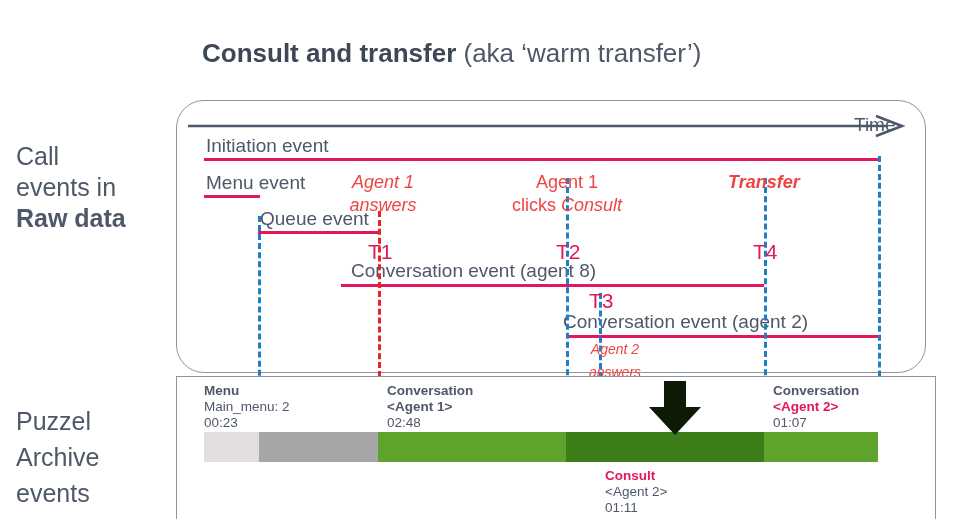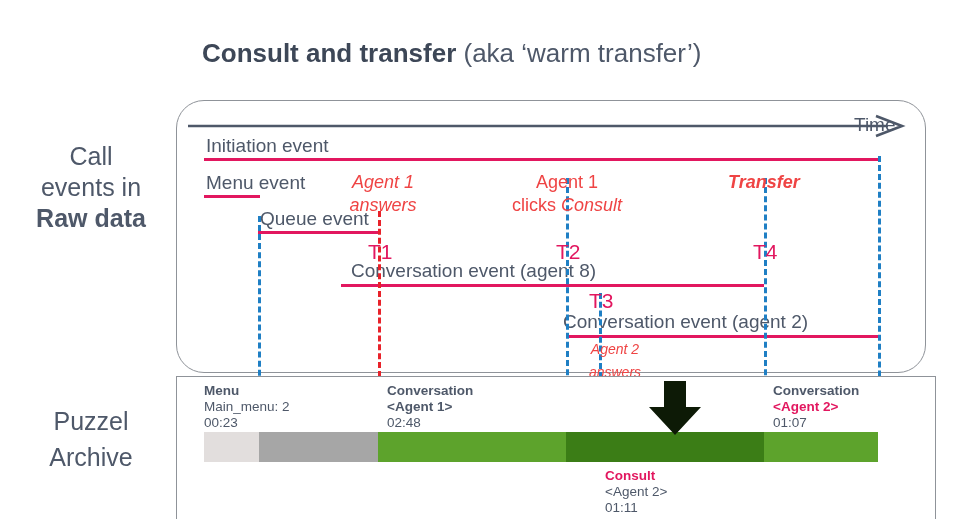--- a/index.html
+++ b/index.html
@@ -16,21 +16,21 @@
 
   
   #title{
     left:186px; top:10px; width:740px;
     font-size:26px; color:#4e5869; white-space:nowrap;
   }
   #title .strong{font-weight:bold;color:#3d4757;}
 
   
   .rowlabel{
-    font-size:25px; color:#4e5869; text-align:center; line-height:31px;
+    font-size:25px; color:#4e5869; line-height:31px;
   }
   #label-raw{left:0px; top:113px; width:150px;}
   #label-raw .b{font-weight:bold;}
   #label-archive{left:0px; top:375px; width:150px; line-height:36px;}
 
   
   #raw-panel{
     left:160px; top:72px; width:748px; height:271px;
     border:1.4px solid #8f9399; border-radius:28px;
     background:transparent;
@@ -84,20 +84,21 @@
 
   <div class="abs rowlabel" id="label-raw">
     <div>Call</div>
     <div>events in</div>
     <div class="b">Raw data</div>
   </div>
 
   <div class="abs rowlabel" id="label-archive">
     <div>Puzzel</div>
     <div>Archive</div>
+    <div>events</div>
   </div>
 
   <div class="abs" id="raw-panel"></div>
 
   <div class="abs" id="time-axis">
     <svg width="718" height="20" viewBox="0 0 718 20">
       <line x1="0" y1="10" x2="700" y2="10" stroke="#4e5869" stroke-width="2.6"></line>
       <polyline points="688,0 714,10 688,20" fill="none" stroke="#4e5869" stroke-width="2.6"></polyline>
     </svg>
   </div>

